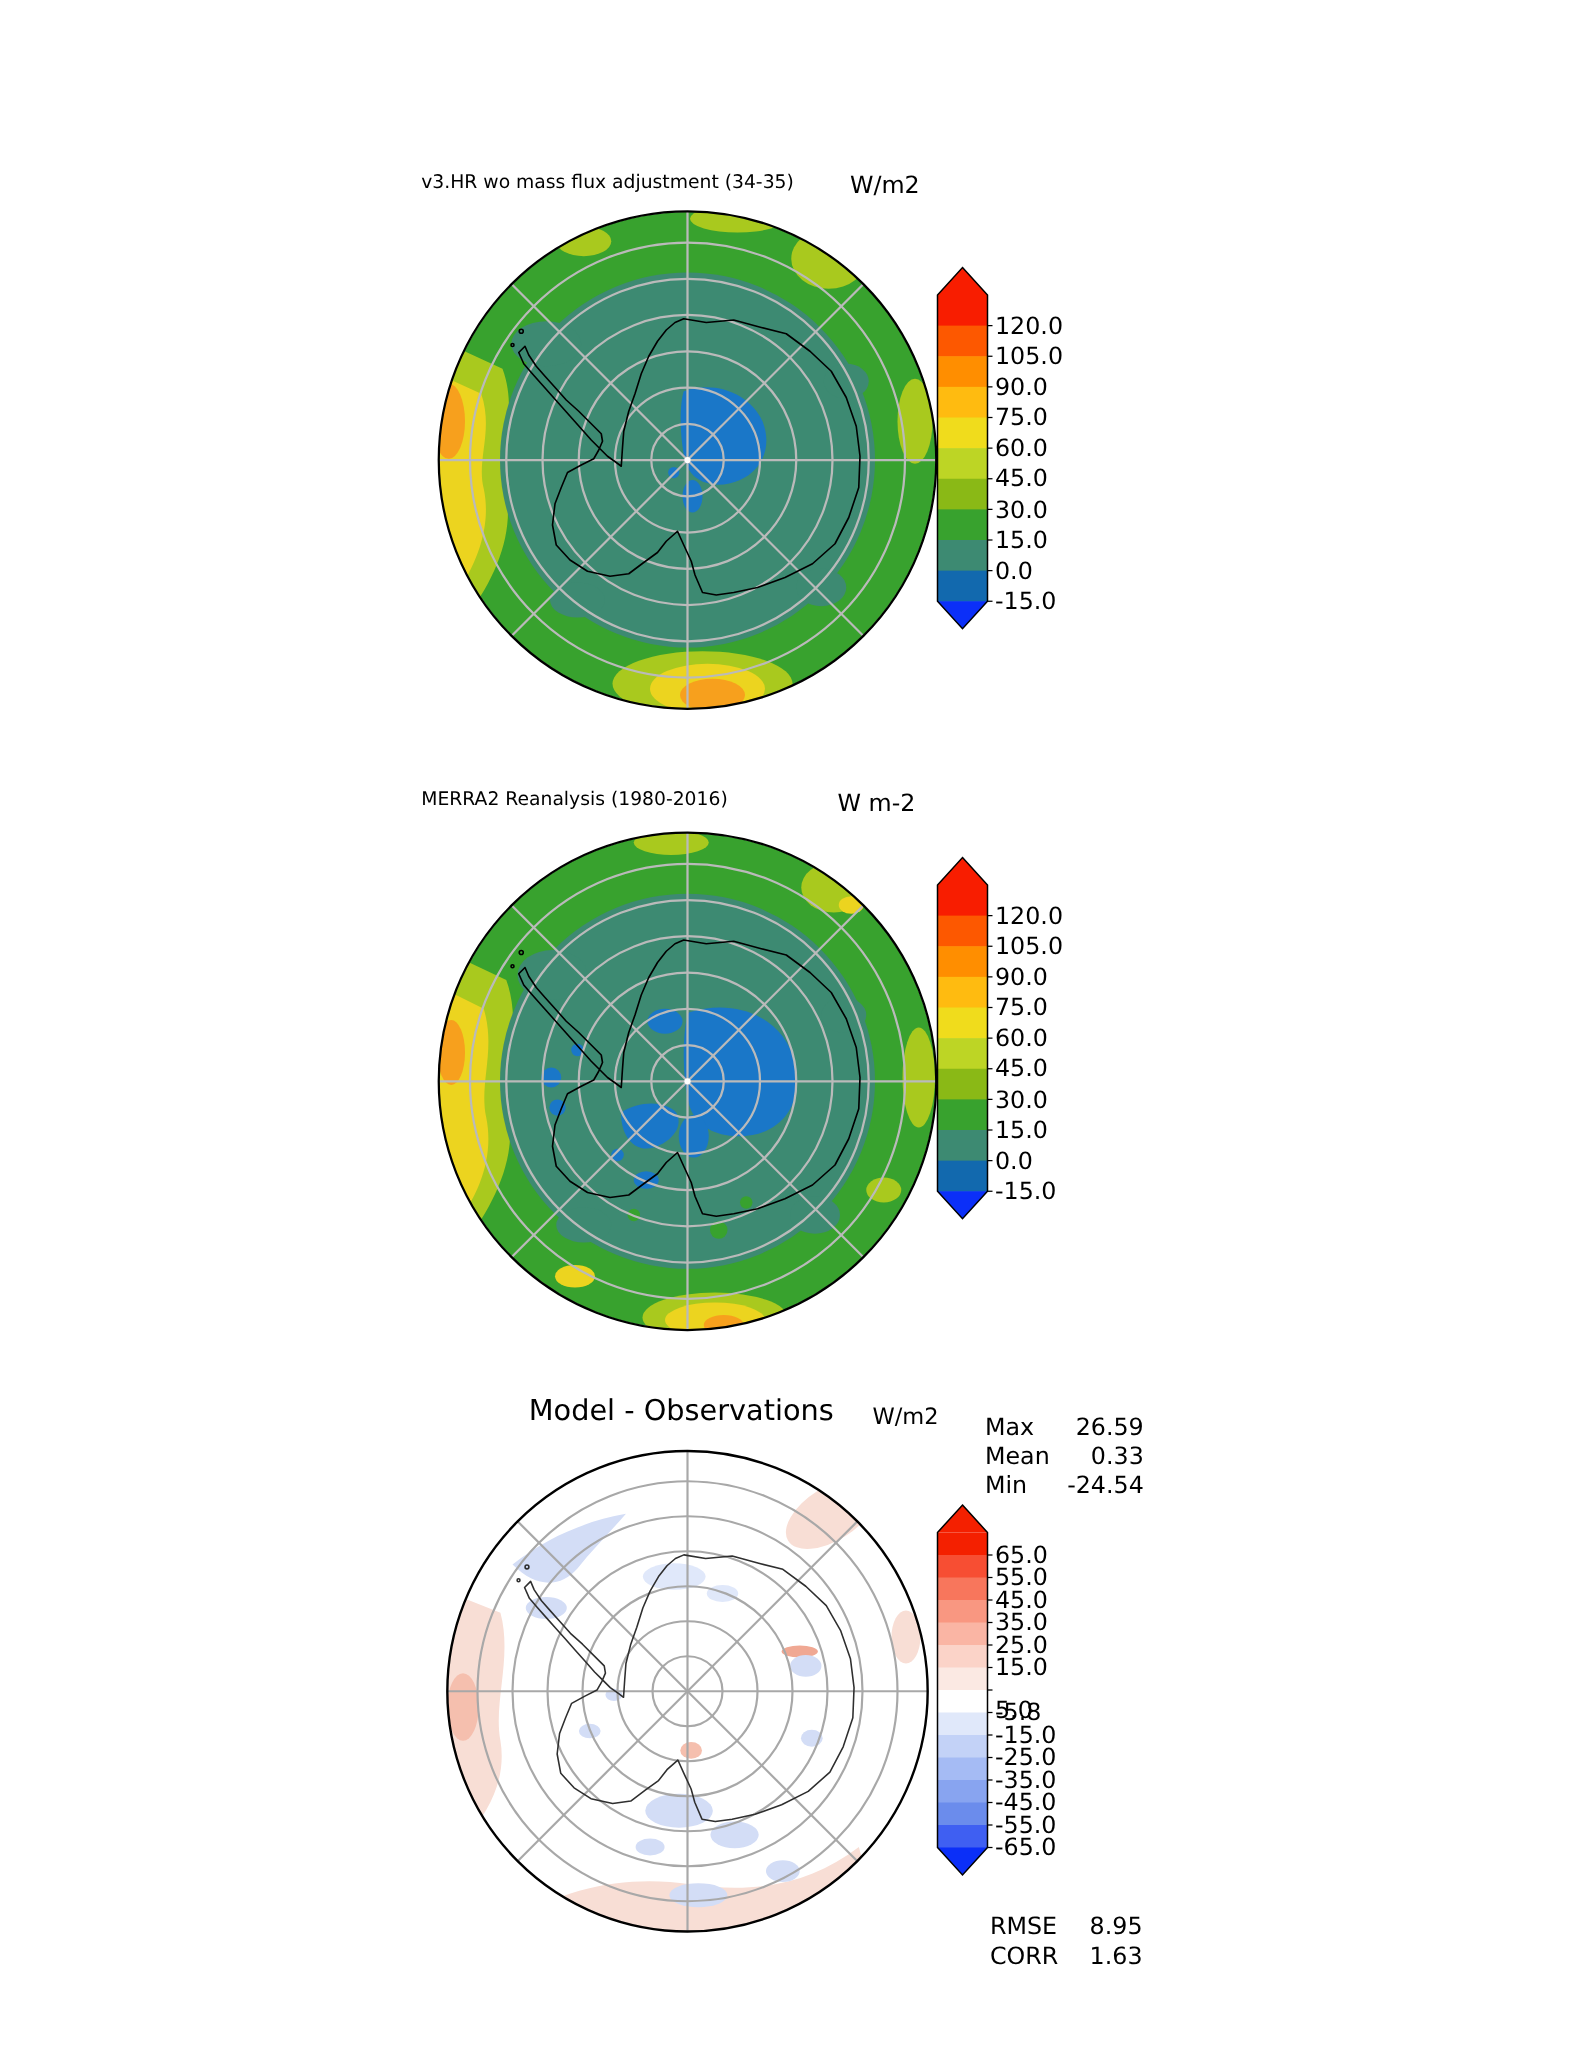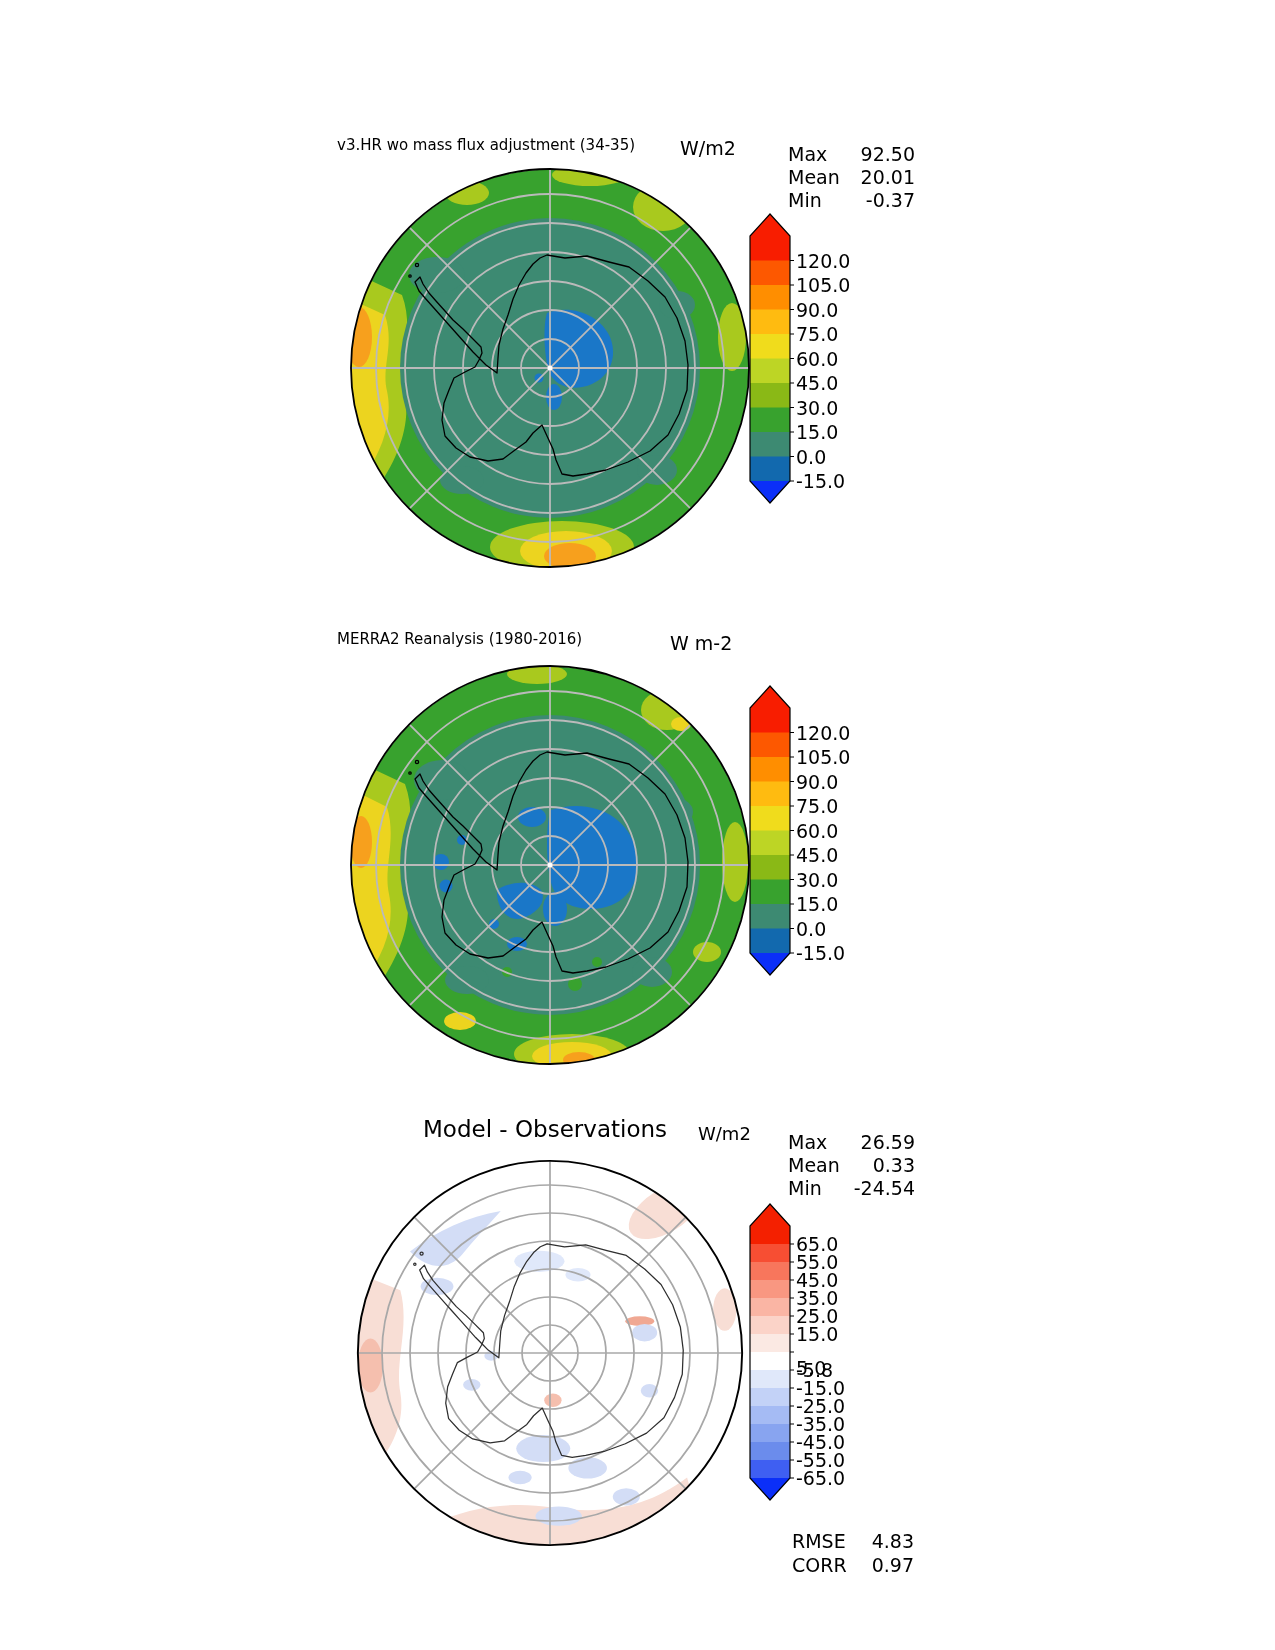--- a/index.html
+++ b/index.html
@@ -49,25 +49,20 @@
       <clipPath id="map-clip">
           <circle cx="203" cy="203" r="198.5"></circle>
         </clipPath>
     </defs>
   </svg>
 
 
   <div class="abs subtitle" style="left:337px;top:136px">v3.HR wo mass flux adjustment (34-35)</div>
   <div class="abs units" style="left:680px;top:137px">W/m2</div>
 
-  <div class="abs stats" style="left:788px;top:143px">
-    <div><span class="slabel">Max</span><span class="sval">92.50</span></div>
-    <div><span class="slabel">Mean</span><span class="sval">20.01</span></div>
-    <div><span class="slabel">Min</span><span class="sval">-0.37</span></div>
-  </div>
 
   <svg class="abs" style="left:347px;top:165px" width="406" height="406" viewBox="0 0 406 406">
     <g clip-path="url(#map-clip)">
       <rect x="0" y="0" width="406" height="406" fill="#38a22e"></rect>
       <g>
         <path d="M -10,100 L 55,130 C 68,165 52,200 58,228 C 64,262 50,296 28,326 L -10,348 Z" fill="#a9c91e"></path>
         <ellipse cx="243" cy="10" rx="38" ry="11" fill="#a9c91e"></ellipse>
         <ellipse cx="120" cy="28" rx="22" ry="12" fill="#a9c91e"></ellipse>
         <ellipse cx="316" cy="42" rx="30" ry="24" fill="#a9c91e"></ellipse>
         <ellipse cx="385" cy="172" rx="14" ry="34" fill="#a9c91e"></ellipse>
@@ -315,17 +310,17 @@
         <div class="cb-label" style="top:184px">-15.0</div>
         <div class="cb-label" style="top:202px">-25.0</div>
         <div class="cb-label" style="top:220px">-35.0</div>
         <div class="cb-label" style="top:238px">-45.0</div>
         <div class="cb-label" style="top:256px">-55.0</div>
         <div class="cb-label" style="top:274px">-65.0</div>
       </div>
     </div>
 
   <div class="abs stats" style="left:792px;top:1530px;line-height:23.5px">
-    <div><span class="xlabel">RMSE</span><span class="xval">4.83</span></div>
-    <div><span class="xlabel">CORR</span><span class="xval">0.97</span></div>
+    <div><span class="xlabel">RMSE</span><span class="xval">8.95</span></div>
+    <div><span class="xlabel">CORR</span><span class="xval">1.63</span></div>
   </div>
 
 </div>
 
 </body></html>

